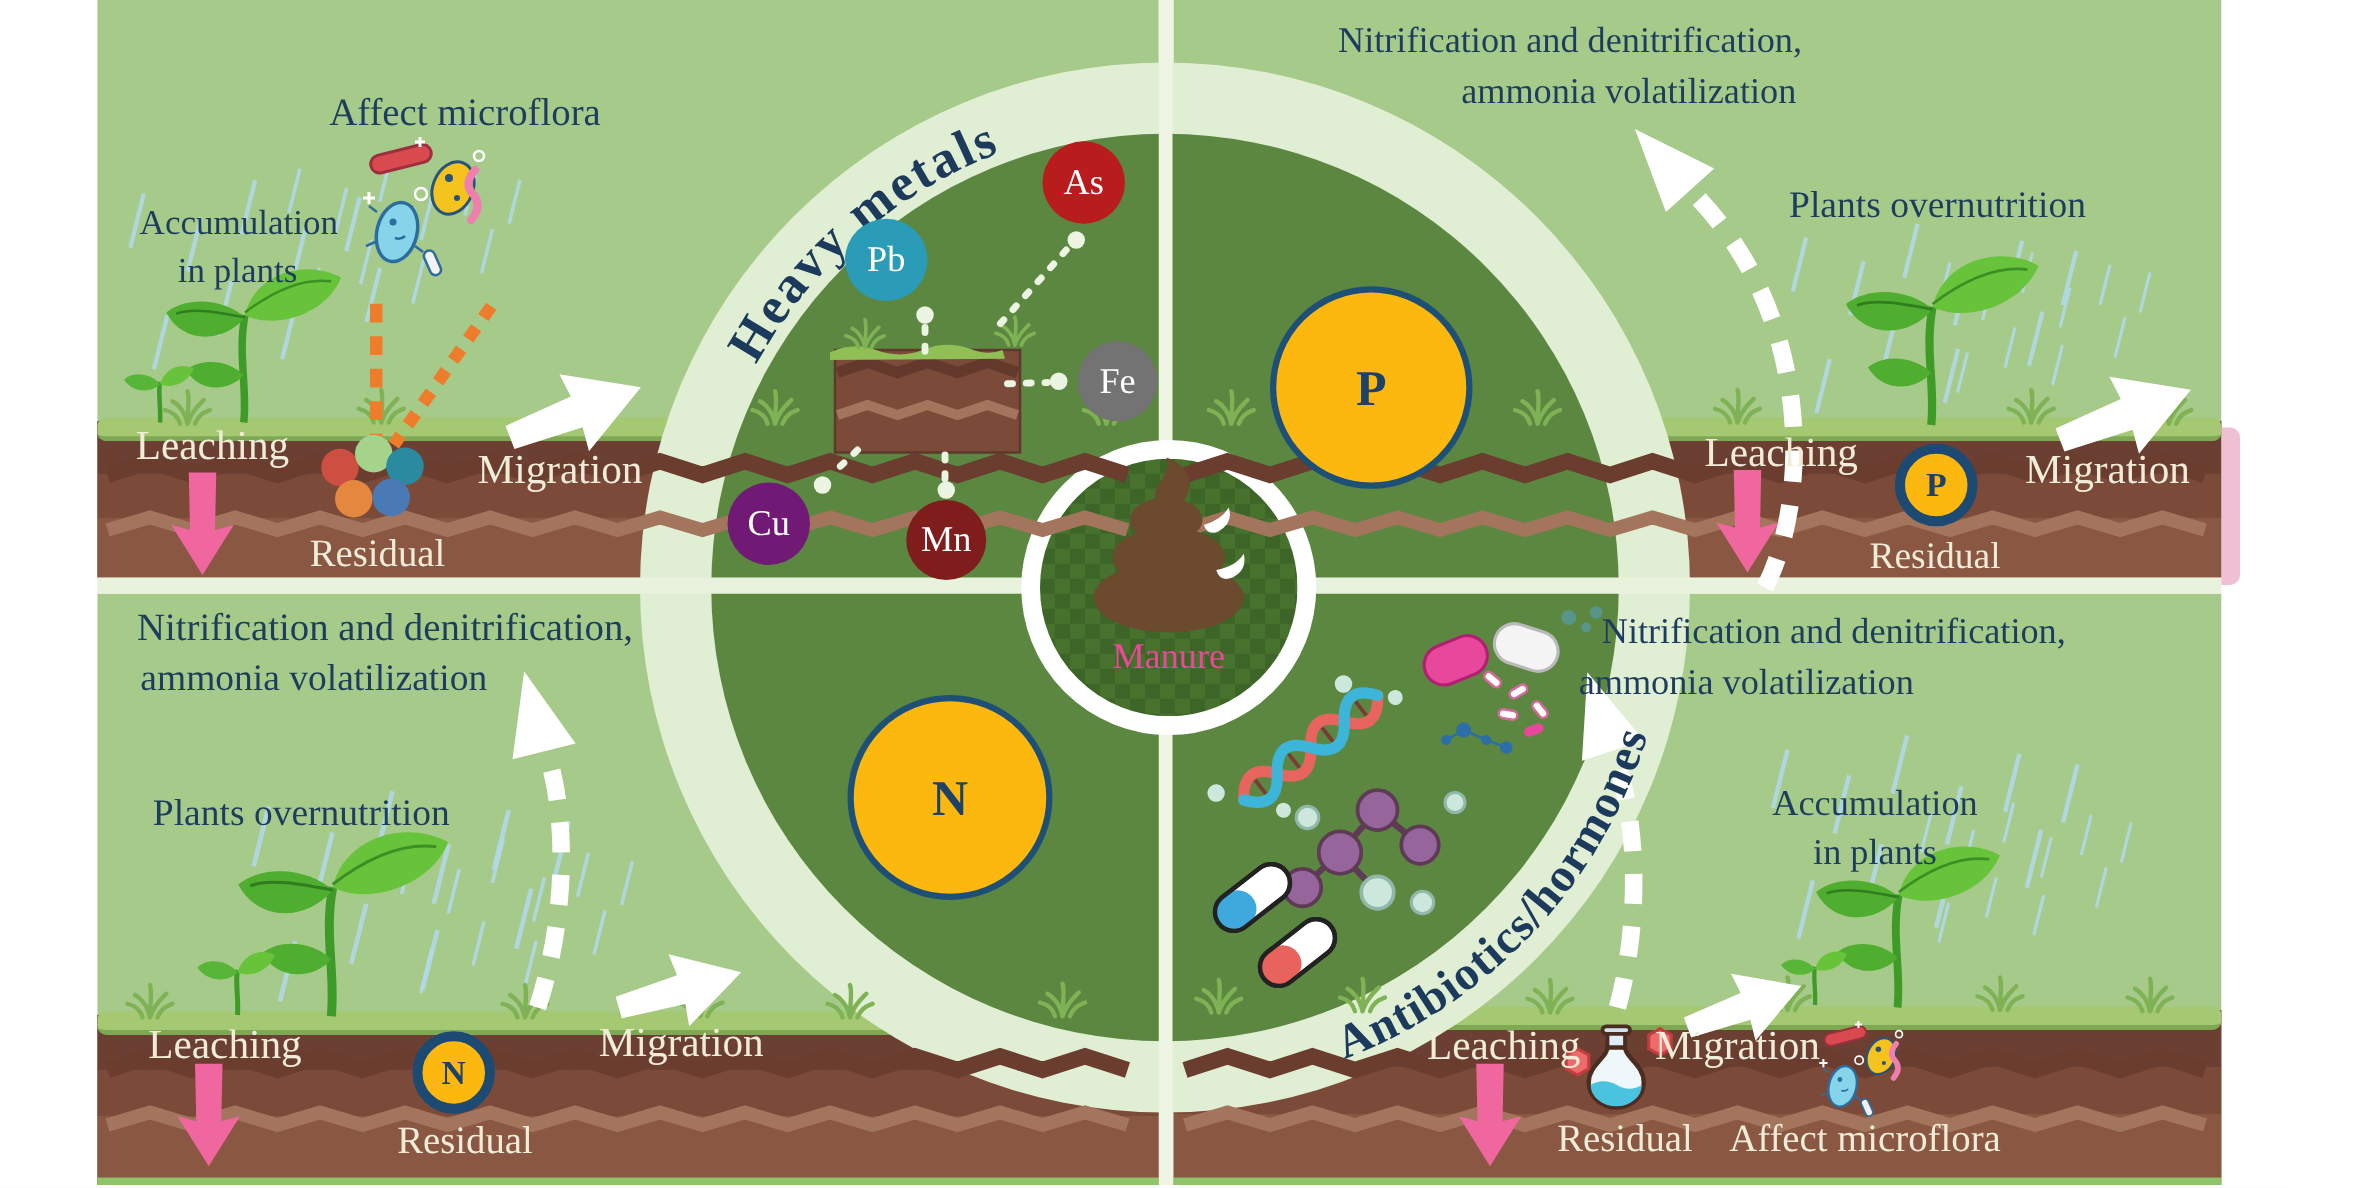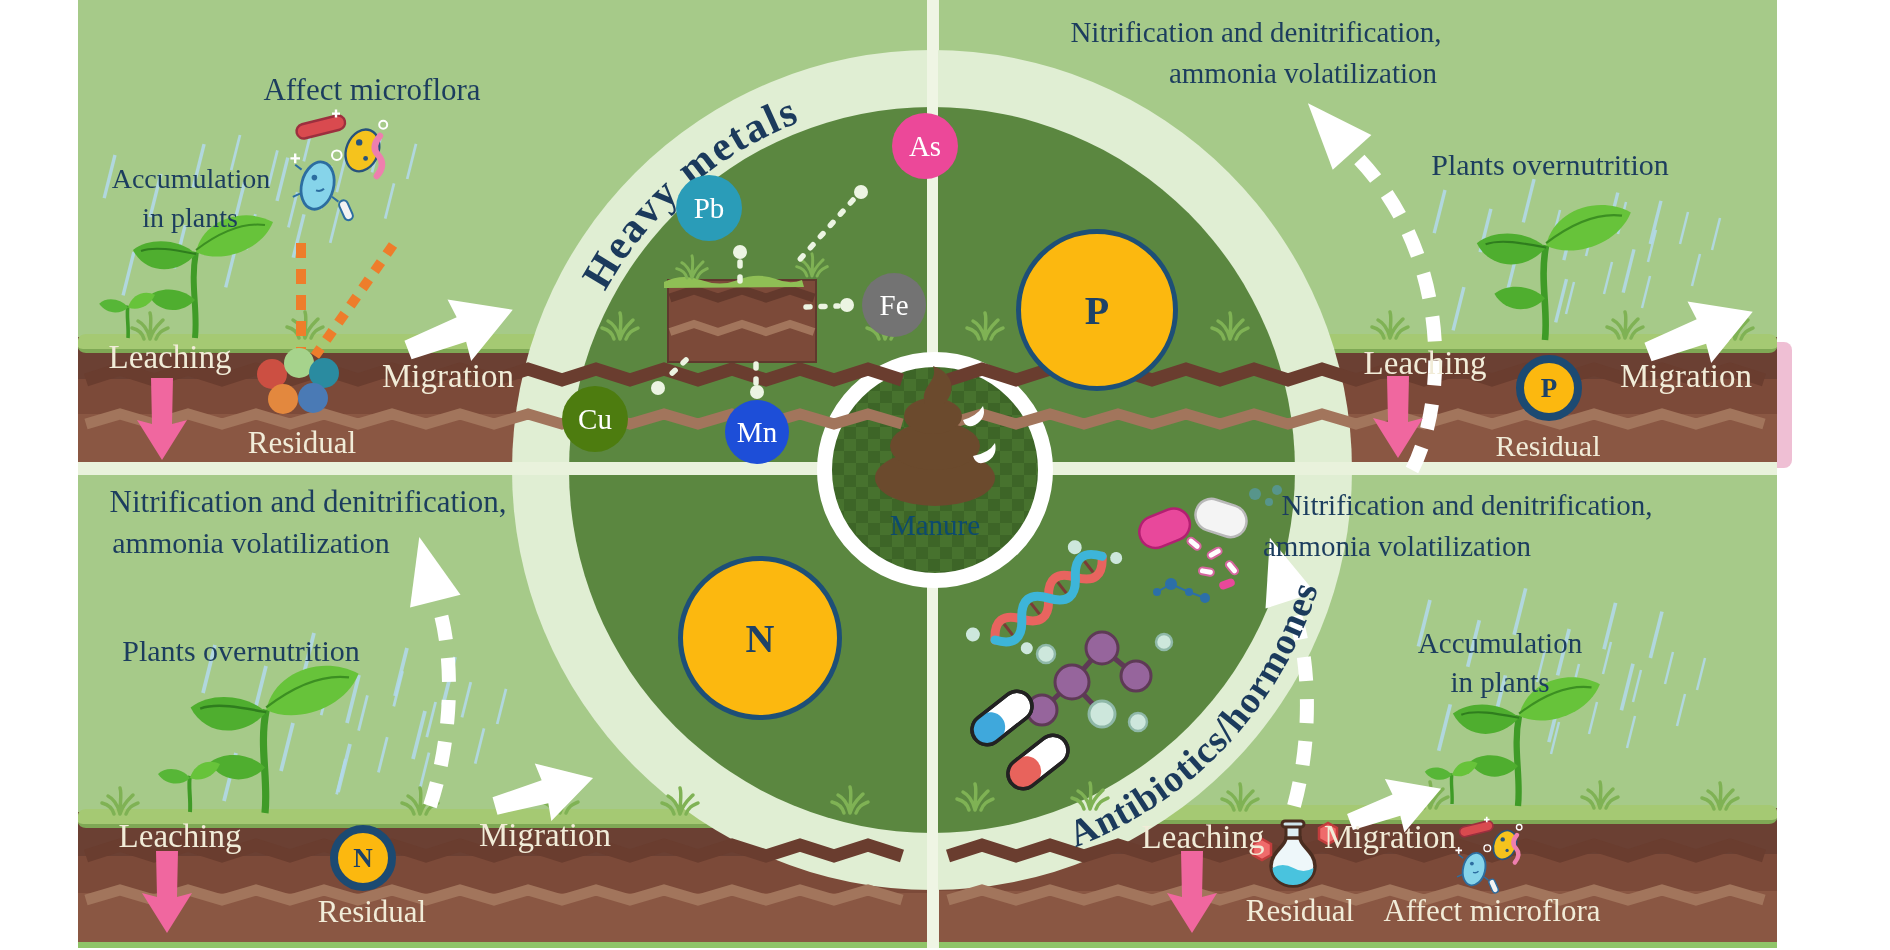--- a/index.html
+++ b/index.html
@@ -319,30 +319,30 @@
       <textPath href="#hmArc" startOffset="50%" text-anchor="middle">Heavy metals</textPath>
     </text>
     <text font-size="38" font-weight="bold" fill="#1b3a5c" letter-spacing="1">
       <textPath href="#ahArc" startOffset="50%" text-anchor="middle">Antibiotics/hormones</textPath>
     </text>
   </svg>
 
   <div class="abs metal" style="left: 676px; top: 175px; width: 66px; height: 66px; background-color: rgb(42, 156, 184);">
       <span>Pb</span>
     </div>
-  <div class="abs metal" style="left: 892px; top: 113px; width: 66px; height: 66px; background-color: #ec4899;">
+  <div class="abs metal" style="left: 834px; top: 113px; width: 66px; height: 66px; background-color: #b91c1c;">
       <span>As</span>
     </div>
   <div class="abs metal" style="left: 862px; top: 273px; width: 64px; height: 64px; background-color: #737373;">
       <span>Fe</span>
     </div>
-  <div class="abs metal" style="left: 562px; top: 386px; width: 66px; height: 66px; background-color: #4d7c0f;">
+  <div class="abs metal" style="left: 582px; top: 386px; width: 66px; height: 66px; background-color: #701a75;">
       <span>Cu</span>
     </div>
-  <div class="abs metal" style="left: 725px; top: 400px; width: 64px; height: 64px; background-color: #1d4ed8; text-align: center;">
+  <div class="abs metal" style="left: 725px; top: 400px; width: 64px; height: 64px; background-color: #7f1d1d; text-align: center;">
       <span>Mn</span>
     </div>
 
   <div class="abs big-yellow" style="left:1016px;top:229px;width:162px;height:162px">
       <span>P</span>
     </div>
   <div class="abs big-yellow" style="left:678px;top:556px;width:164px;height:164px">
       <span>N</span>
     </div>
 
@@ -376,15 +376,15 @@
 
   <div class="lbl navy" style="left:1467px;top:506px;font-size:29px">Nitrification and denitrification,</div>
   <div class="lbl navy" style="left:1397px;top:547px;font-size:29px">ammonia volatilization</div>
   <div class="lbl navy" style="left:1500px;top:644px;font-size:29px">Accumulation</div>
   <div class="lbl navy" style="left:1500px;top:683px;font-size:29px">in plants</div>
   <div class="lbl cream" style="left:1203px;top:838px;font-size:33px">Leaching</div>
   <div class="lbl cream" style="left:1300px;top:911px;font-size:31px">Residual</div>
   <div class="lbl cream" style="left:1390px;top:838px;font-size:33px">Migration</div>
   <div class="lbl cream" style="left:1492px;top:911px;font-size:31px">Affect microflora</div>
 
-  <div class="lbl" style="left:935px;top:526px;font-size:29px;color:#0c4a6e">Manure</div>
+  <div class="lbl" style="left:935px;top:526px;font-size:29px;color:#ec4899">Manure</div>
 
 </div>
 
 </body></html>

